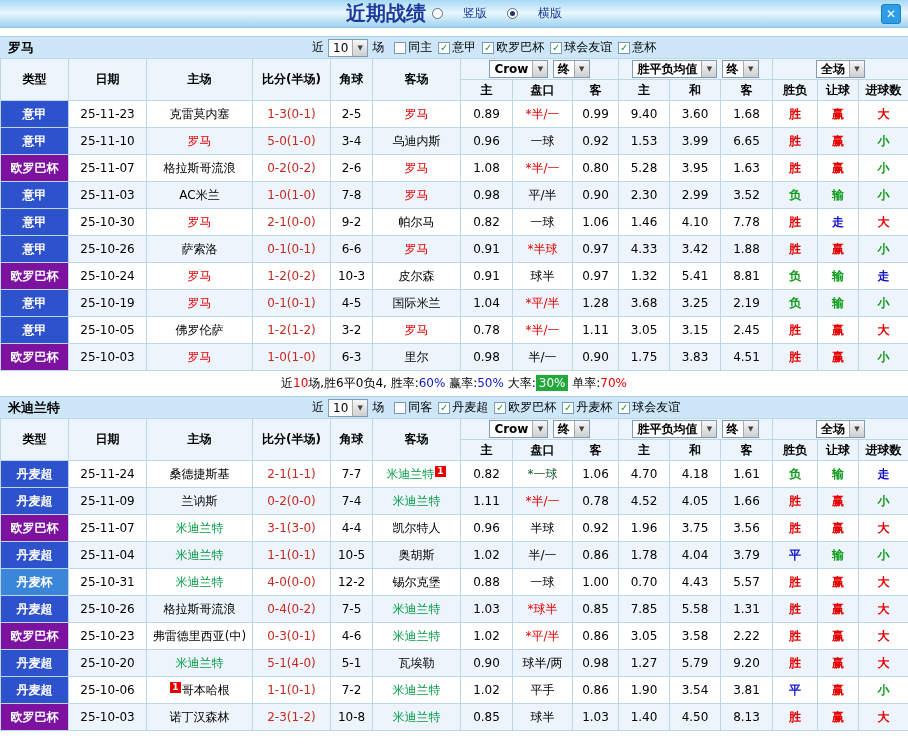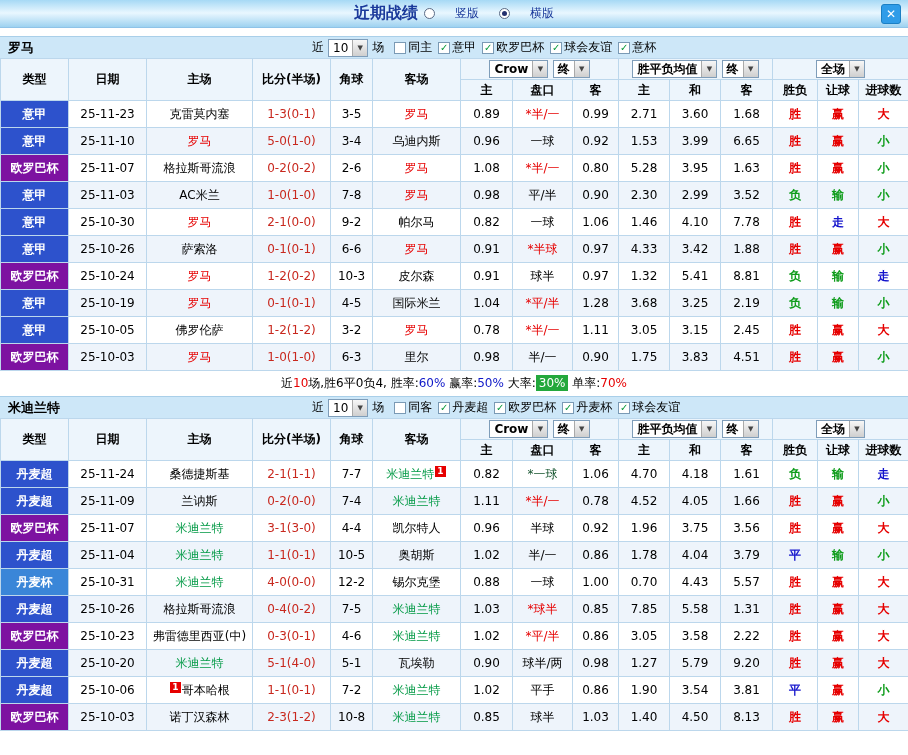--- a/index.html
+++ b/index.html
@@ -8,21 +8,21 @@
     width:908px; height:755px; overflow:hidden; position:relative;
     font-family:"DejaVu Sans","Liberation Sans",sans-serif; font-size:12px; color:#000; background:#fff;
   }
   
   .titlebar {
     height:28px; border-bottom:1px solid #8fc3e8; position:relative;
     background:linear-gradient(180deg,#a6d9f5 0%,#e9f7ff 48%,#9ed2f0 100%);
     display:flex; align-items:center; justify-content:center;
   }
   .title-cluster { display:flex; align-items:center; gap:6px; }
-  .tb-title { font-weight:bold; font-size:16px; color:#1b3a9b; }
+  .tb-title { font-weight:bold; font-size:20px; color:#1b3a9b; }
   .radio-group { display:inline-flex; align-items:center; gap:20px; }
   .radio {
     width:11px; height:11px; border-radius:50%; border:1px solid #5a6b86; background:#fff;
     display:inline-block; position:relative; cursor:pointer;
   }
   .radio.checked::after {
     content:""; position:absolute; left:2px; top:2px; width:5px; height:5px; border-radius:50%; background:#24306e;
   }
   .radio-label { color:#1b3a9b; font-size:12px; cursor:pointer; }
   .close-btn {
@@ -200,26 +200,26 @@
         </tr>
       </thead>
       <tbody>
           <tr>
             <td class="c-type">
               <div class="type-label" style="background: rgb(45, 82, 204);">意甲</div>
             </td>
             <td>25-11-23</td>
             <td><span>克雷莫内塞</span></td>
             <td class="score">1-3(0-1)</td>
-            <td>3-5</td>
+            <td>2-5</td>
             <td><span style="color: rgb(230, 0, 0);">罗马</span></td>
             <td>0.89</td>
             <td style="color: rgb(230, 0, 0);">*半/一</td>
             <td>0.99</td>
-            <td>2.71</td>
+            <td>9.40</td>
             <td>3.60</td>
             <td>1.68</td>
             <td style="color: rgb(230, 0, 0); font-weight: bold;">胜</td>
             <td style="color: rgb(230, 0, 0); font-weight: bold;">赢</td>
             <td style="color: rgb(230, 0, 0); font-weight: bold;">大</td>
           </tr>
           <tr>
             <td class="c-type">
               <div class="type-label" style="background: rgb(45, 82, 204);">意甲</div>
             </td>

